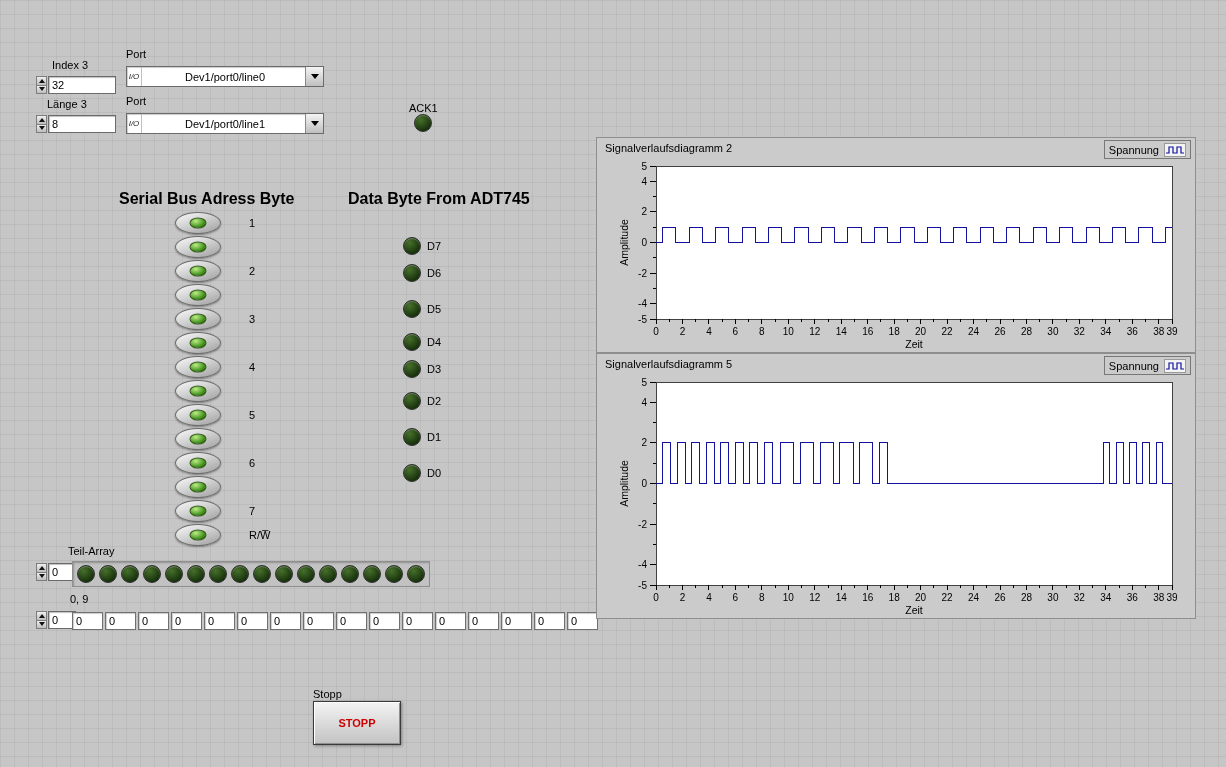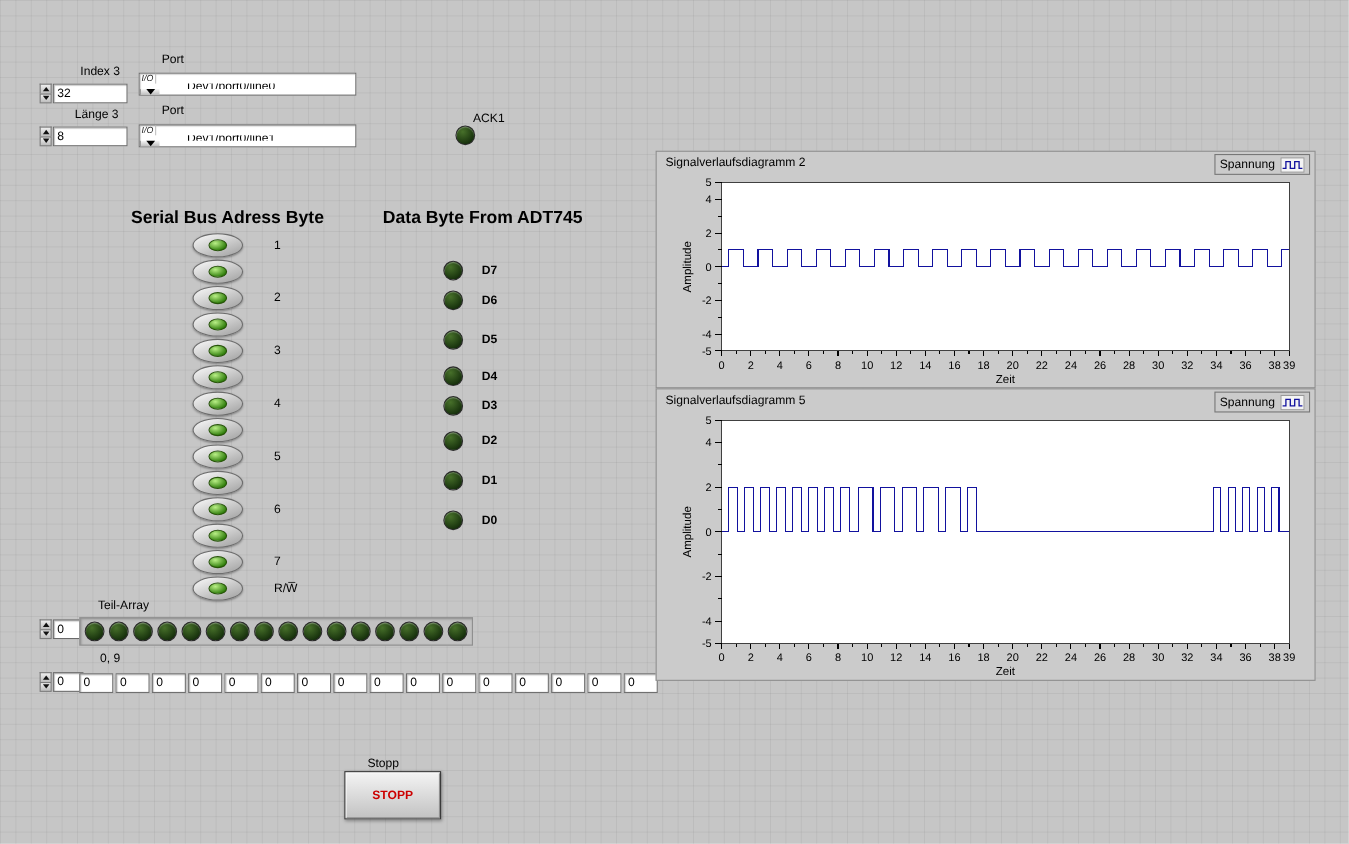--- a/index.html
+++ b/index.html
@@ -5,38 +5,38 @@
   html,body{margin:0;padding:0;}
   #stage{
     position:relative;width:1226px;height:767px;overflow:hidden;
     font-family:"Liberation Sans",sans-serif;font-size:11px;color:#000;
     background-color:#c6c6c6;
     background-image:linear-gradient(rgba(0,0,0,0.05) 1px, transparent 1px),
                      linear-gradient(90deg, rgba(0,0,0,0.05) 1px, transparent 1px);
     background-size:14px 14px;
   }
   .abs{position:absolute;}
-  .lbl{position:absolute;white-space:nowrap;margin-left:21px;}
+  .lbl{position:absolute;white-space:nowrap;}
   .heading{position:absolute;font-weight:bold;font-size:16px;white-space:nowrap;}
 
   
   .num-control{position:absolute;display:flex;height:18px;}
   .spinner{width:11px;display:flex;flex-direction:column;margin-right:1px;}
   .spin-btn{flex:1;background:linear-gradient(#efefef,#bdbdbd);border:1px solid #7d7d7d;
     display:flex;align-items:center;justify-content:center;cursor:pointer;}
   .spin-btn.up{border-bottom-width:0;}
   .spin-btn.up::after{content:'';width:0;height:0;border-left:3px solid transparent;border-right:3px solid transparent;border-bottom:4px solid #111;}
   .spin-btn.down::after{content:'';width:0;height:0;border-left:3px solid transparent;border-right:3px solid transparent;border-top:4px solid #111;}
   .num-field{background:#fff;border:1px solid #6a6a6a;box-shadow:inset 1px 1px 1px rgba(0,0,0,0.25);
     padding:0 3px;display:flex;align-items:center;width:60px;}
   .num-field.narrow{width:20px;}
 
   
   .io-combo{position:absolute;display:flex;height:19px;width:196px;background:#fff;
-    border:1px solid #6a6a6a;box-shadow:inset 1px 1px 1px rgba(0,0,0,0.2);flex-direction:column;}
+    border:1px solid #6a6a6a;box-shadow:inset 1px 1px 1px rgba(0,0,0,0.2);}
   .io-glyph{width:14px;font-size:8px;display:flex;align-items:center;justify-content:center;
     border-right:1px solid #c0c0c0;color:#222;font-style:italic;}
   .io-text{flex:1;display:flex;align-items:center;padding:0 3px;overflow:hidden;white-space:nowrap;margin-left:40px;}
   .combo-btn{width:17px;background:linear-gradient(#f4f4f4,#bfbfbf);border-left:1px solid #888;
     display:flex;align-items:center;justify-content:center;cursor:pointer;}
   .combo-btn::after{content:'';width:0;height:0;border-left:4px solid transparent;border-right:4px solid transparent;border-top:5px solid #000;}
 
   
   .round-led{width:16px;height:16px;border-radius:50%;
     background:radial-gradient(circle at 35% 30%, #47702a, #16300c 75%);
@@ -49,21 +49,21 @@
     background:linear-gradient(160deg,#fbfbfb,#9f9f9f);border:1px solid #6d6d6d;
     box-shadow:0 1px 2px rgba(0,0,0,0.35);}
   .oval-led{position:absolute;left:50%;top:50%;transform:translate(-50%,-50%);
     width:15px;height:9px;border-radius:50%;
     background:radial-gradient(ellipse at 35% 30%, #b9ef86, #2f7d0b 75%);
     border:1px solid #275409;}
   .sb-label{margin-left:28px;}
 
   .dbyte-column{position:absolute;width:80px;}
   .dbyte-row{position:absolute;display:flex;align-items:center;height:17px;}
-  .dbyte-row .dlabel{margin-left:17px;font-weight:bold;}
+  .dbyte-row .dlabel{margin-left:6px;}
 
   
   .teil-strip{position:absolute;display:flex;align-items:center;gap:4px;padding:3px 4px;
     background:#c2c2c2;border:1px solid #8f8f8f;box-shadow:inset 1px 1px 2px rgba(0,0,0,0.25);}
 
   
   .arr-row{position:absolute;display:flex;}
   .arr-cell{width:26px;height:16px;background:#fff;border:1px solid #707070;margin-right:2px;
     box-shadow:inset 1px 1px 1px rgba(0,0,0,0.2);display:flex;align-items:center;padding-left:3px;}
 

